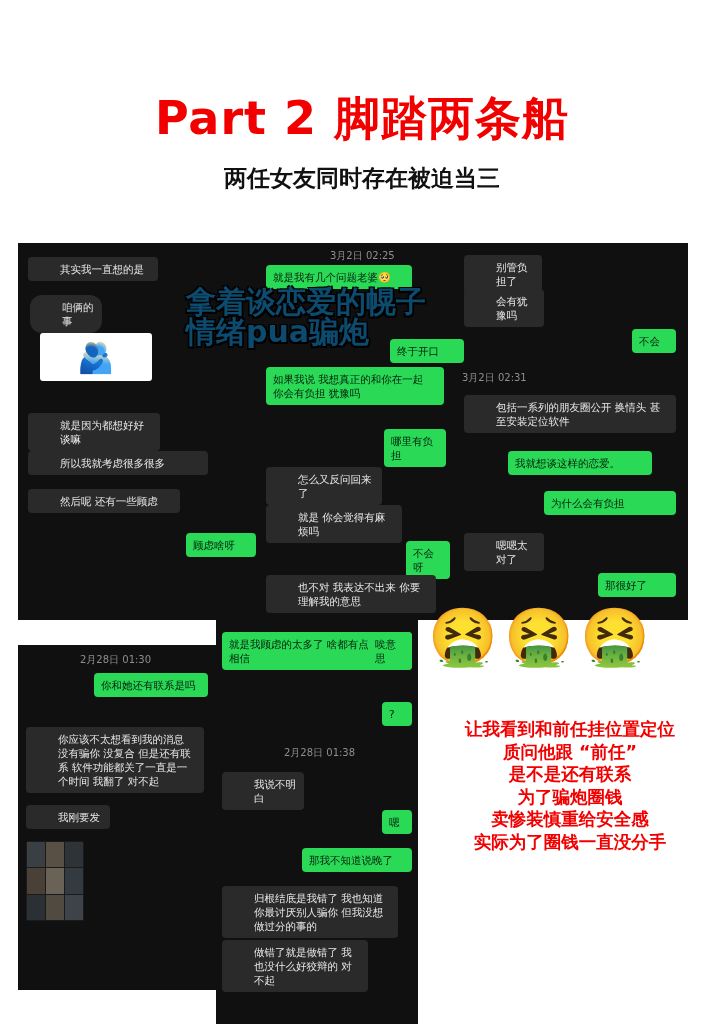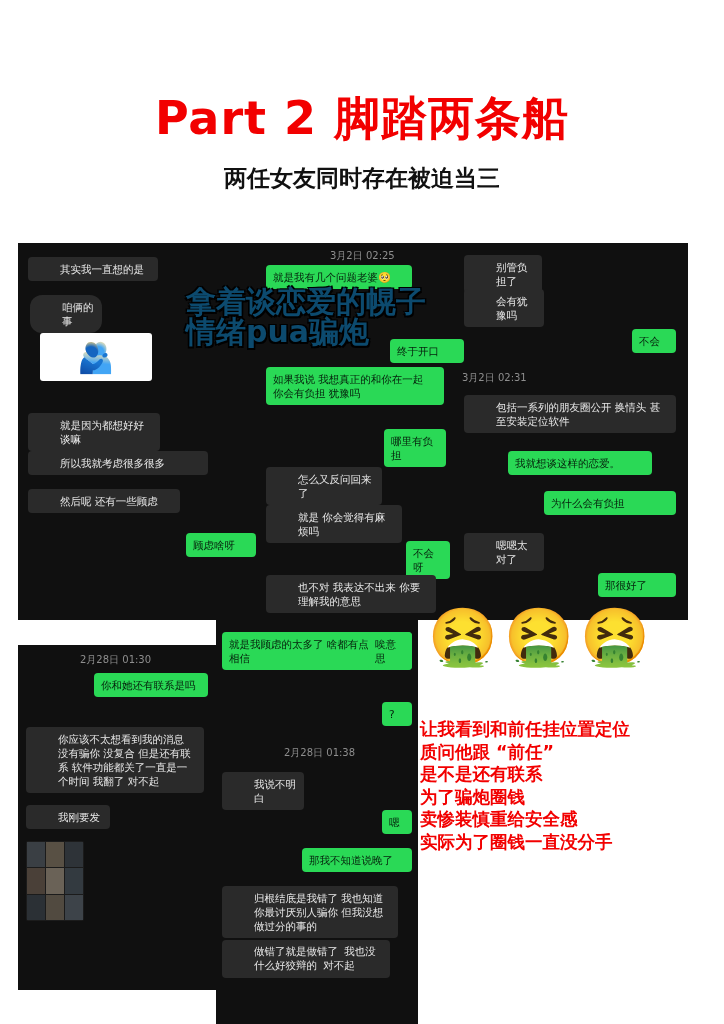--- a/index.html
+++ b/index.html
@@ -152,21 +152,21 @@
   .red-note {
     position: absolute;
     left: 420px;
     top: 718px;
     width: 300px;
     color: #f20000;
     font-size: 17.5px;
     font-weight: bold;
     line-height: 22.5px;
   }
-  .red-note div { white-space: nowrap; }
+  .red-note div { white-space: nowrap; text-align: center; }
 
   
   .vomit-row {
     position: absolute;
     left: 428px;
     top: 600px;
     width: 250px;
     height: 80px;
   }
   .vomit {
@@ -252,21 +252,21 @@
 
   <div class="chat" id="chat-bottom-right">
     <div class="ts" style="left:68px; top:126px;">2月28日 01:38</div>
 
     <div class="bubble out" style="left:6px; top:12px; width:190px;">就是我顾虑的太多了 啥都有点不完全相信</div>
     <div class="bubble out" style="left:166px; top:82px; width:30px;">?</div>
     <div class="bubble in" style="left:6px; top:152px; width:82px;">我说不明白</div>
     <div class="bubble out" style="left:166px; top:190px; width:30px;">嗯</div>
     <div class="bubble out" style="left:86px; top:228px; width:110px;">那我不知道说晚了</div>
     <div class="bubble in" style="left:6px; top:266px; width:176px;">归根结底是我错了 我也知道你最讨厌别人骗你 但我没想做过分的事的</div>
-    <div class="bubble in" style="left:6px; top:320px; width:168px;font-family:Liberation Mono, monospace;">做错了就是做错了 我也没什么好狡辩的 对不起</div>
+    <div class="bubble in" style="left:6px; top:320px; width:146px;">做错了就是做错了 我也没什么好狡辩的 对不起</div>
   </div>
 
   <div class="bubble out" style="left:368px; top:632px; width:44px; position:absolute;">唉意思</div>
 
   <div class="vomit-row">
     <div class="vomit v1">🤮</div>
     <div class="vomit v2">🤮</div>
     <div class="vomit v3">🤮</div>
   </div>
 

